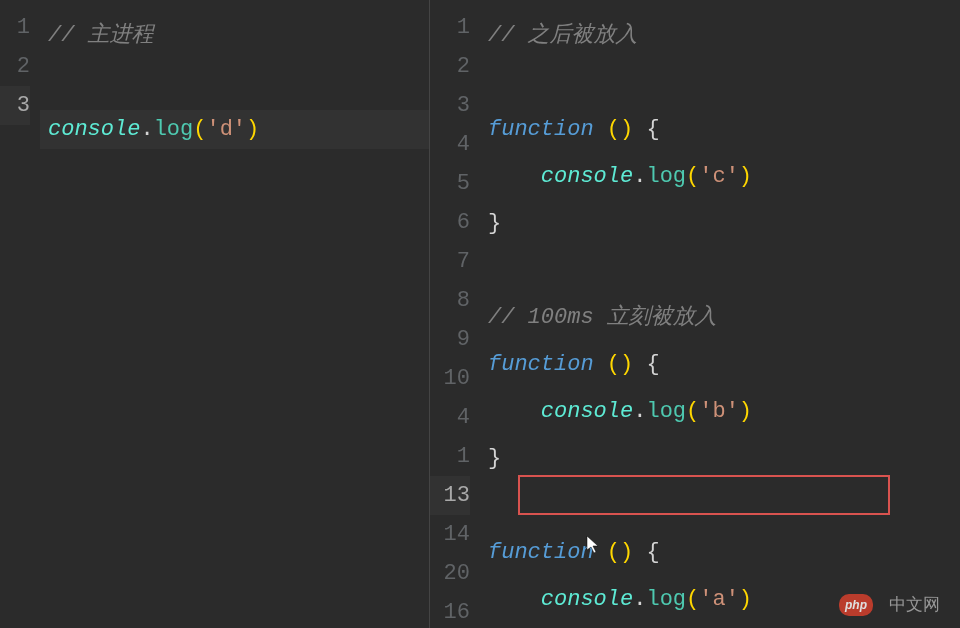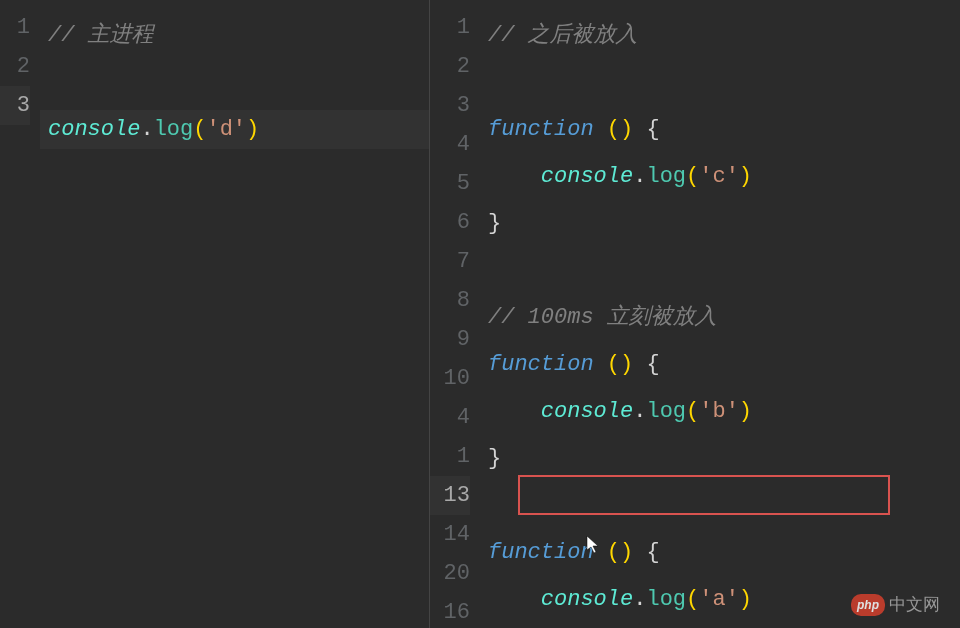--- a/index.html
+++ b/index.html
@@ -78,21 +78,21 @@
       border: 2px solid #d9534f;
       pointer-events: none;
     }
     
     .watermark {
       position: absolute;
       bottom: 12px;
       right: 20px;
       display: flex;
       align-items: center;
-      gap: 4px;
+      gap: 16px;
       opacity: 0.85;
     }
     .wm-logo {
       background: #d43f2d;
       color: #fff;
       font-family: Arial, sans-serif;
       font-weight: bold;
       font-size: 12px;
       padding: 4px 6px;
       border-radius: 10px;

